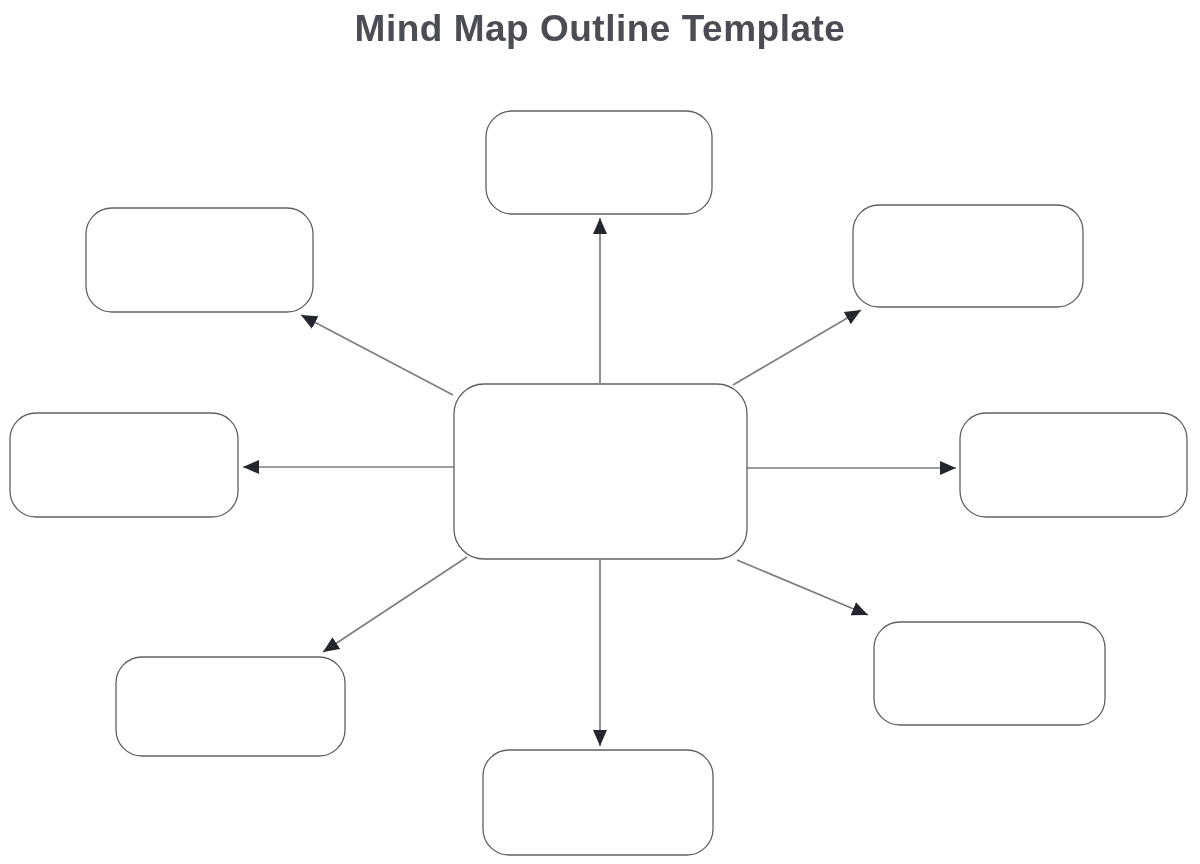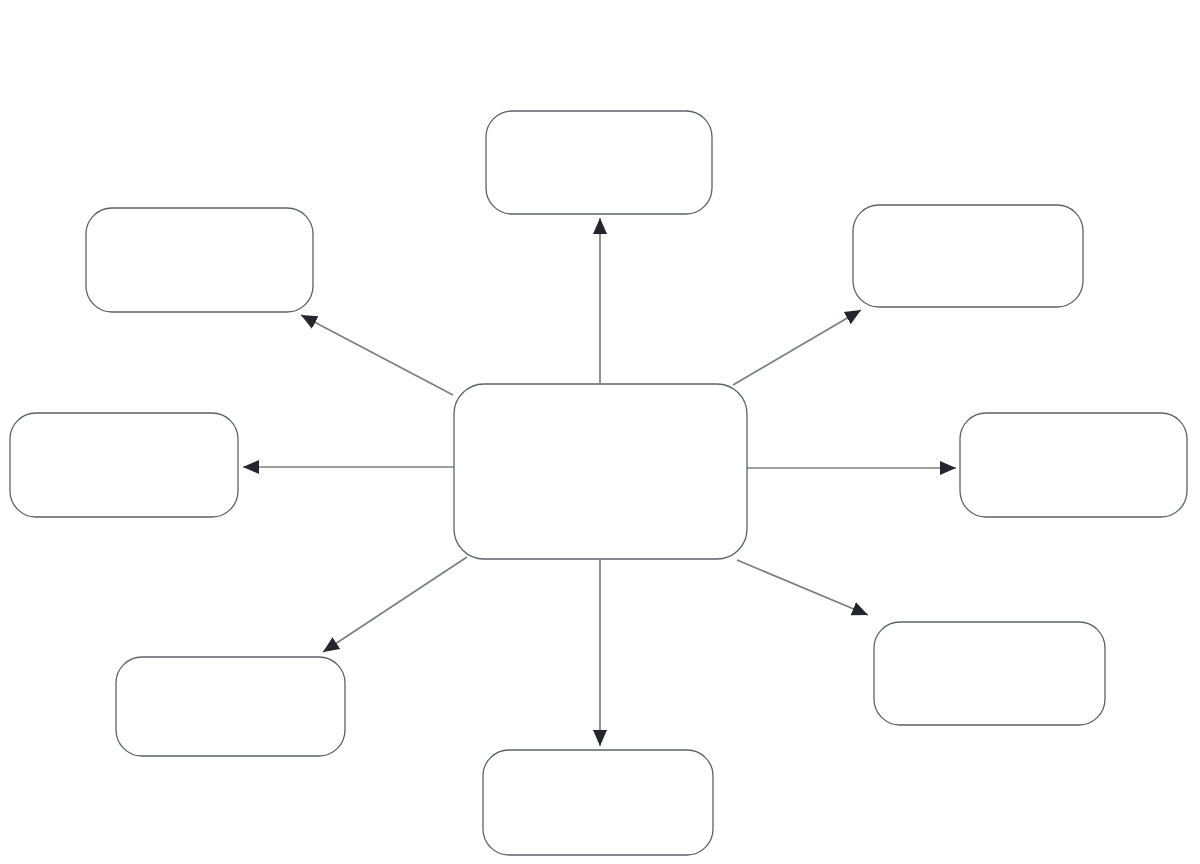--- a/index.html
+++ b/index.html
@@ -40,20 +40,21 @@
   .connector {
     stroke: #7b7e82;
     stroke-width: 1.7;
     fill: none;
   }
 </style>
 </head>
 <body>
 
 <div class="page">
+  <h1 class="title">Mind Map Outline Template</h1>
   <svg id="canvas" class="canvas" width="1200" height="864" viewBox="0 0 1200 864" xmlns="http://www.w3.org/2000/svg">
       <defs>
         <marker id="ah" markerUnits="userSpaceOnUse" markerWidth="18" markerHeight="16" refX="16" refY="8" orient="auto">
           <path d="M0,1 L16,8 L0,15 Z" fill="#23262c"></path>
         </marker>
       </defs>
       <line x1="600" y1="383" x2="600" y2="218" class="connector" marker-end="url(#ah)"></line>
       <line x1="453" y1="395" x2="301" y2="315" class="connector" marker-end="url(#ah)"></line>
       <line x1="733" y1="385" x2="861" y2="310" class="connector" marker-end="url(#ah)"></line>
       <line x1="454" y1="467" x2="243" y2="467" class="connector" marker-end="url(#ah)"></line>

